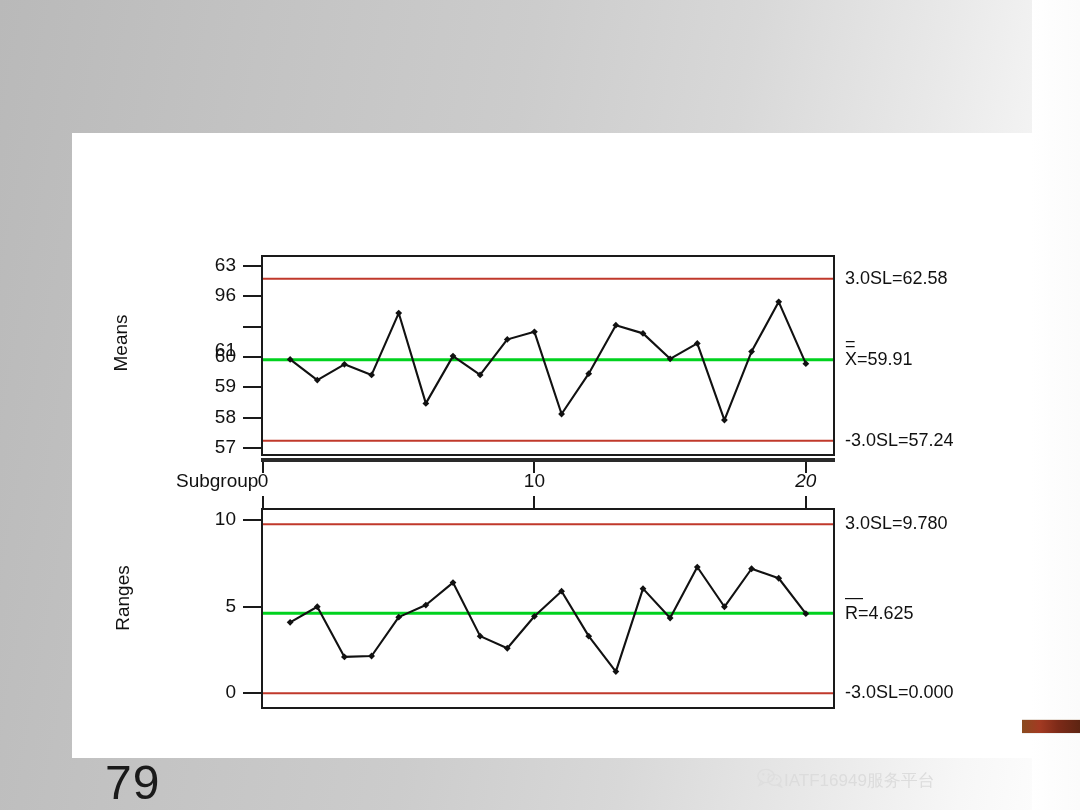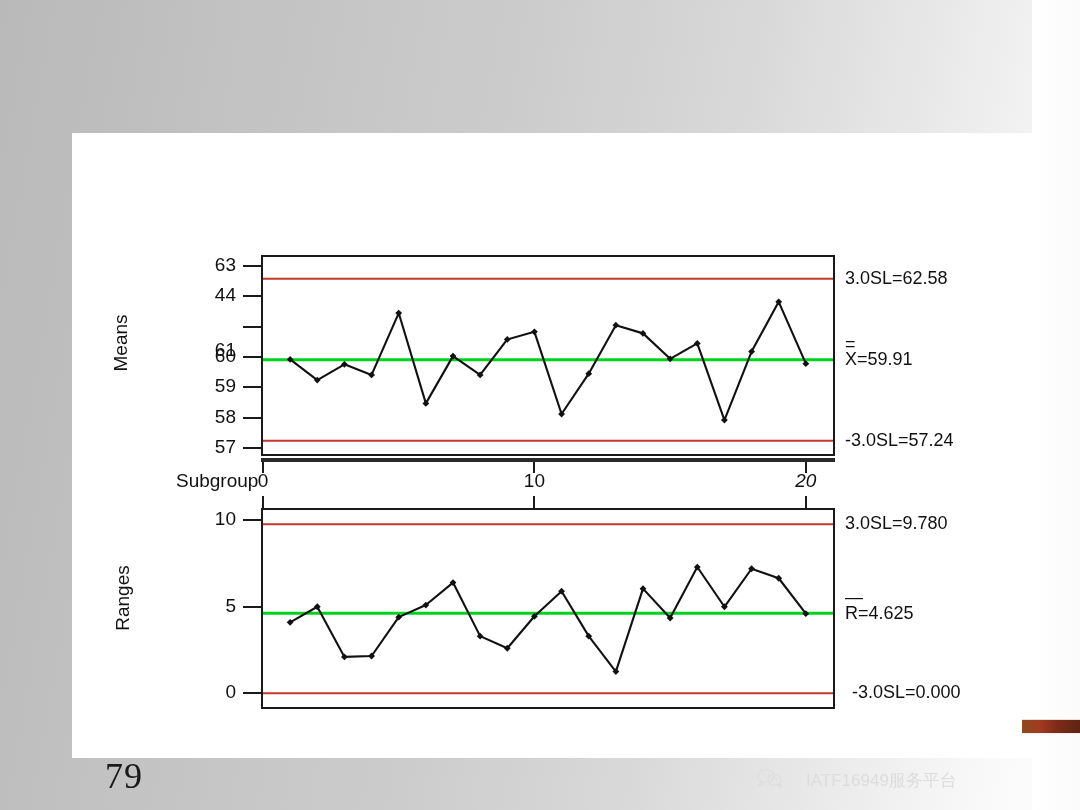--- a/index.html
+++ b/index.html
@@ -130,32 +130,31 @@
   .axis-rule {
     position: absolute;
     background: #2a2a2a;
   }
 
   
   #page-number {
     position: absolute;
     left: 105px;
     top: 755px;
-    font-size: 36px;
+    font-size: 48px;
     color: #1a1a1a;
     letter-spacing: 1px;
-    font-family: Liberation Serif, serif;
   }
   #watermark {
     position: absolute;
     left: 757px;
     top: 768px;
     display: flex;
     align-items: center;
-    gap: 23px;
+    gap: 1px;
     color: #dedede;
     font-size: 17px;
     white-space: nowrap;
   }
   #watermark-text {
     color: #dcdcdc;
   }
   #corner-bar {
     position: absolute;
     left: 1022px;
@@ -214,21 +213,21 @@
         <div class="ytick-label" style="left: 166px; top: 435.938px; width: 70px;">57</div>
         <div class="ytick-mark" style="left: 243px; top: 416.631px; width: 18px;"></div>
         <div class="ytick-label" style="left: 166px; top: 405.631px; width: 70px;">58</div>
         <div class="ytick-mark" style="left: 243px; top: 386.323px; width: 18px;"></div>
         <div class="ytick-label" style="left: 166px; top: 375.323px; width: 70px;">59</div>
         <div class="ytick-mark" style="left: 243px; top: 356.015px; width: 18px;"></div>
         <div class="ytick-label" style="left: 166px; top: 345.015px; width: 70px;">60</div>
         <div class="ytick-mark" style="left: 243px; top: 325.708px; width: 18px;"></div>
         <div class="ytick-label" style="left: 166px; top: 318px; width: 70px; margin-top: 21px;">61</div>
         <div class="ytick-mark" style="left: 243px; top: 295.4px; width: 18px;"></div>
-        <div class="ytick-label" style="left: 166px; top: 284.4px; width: 70px;">44</div>
+        <div class="ytick-label" style="left: 166px; top: 284.4px; width: 70px;">96</div>
         <div class="ytick-mark" style="left: 243px; top: 265.092px; width: 18px;"></div>
         <div class="ytick-label" style="left: 166px; top: 254.092px; width: 70px; text-align: right;">63</div>
       </div>
     <div id="xbar-rightlabels">
         <div class="right-label" style="left: 845px; top: 268.822px;">3.0SL=62.58</div>
         <div class="right-label" style="left: 845px; top: 337.743px;"><span class="overbar-one">=</span><span>X=59.91</span></div>
         <div class="right-label" style="left: 845px; top: 430.665px;">-3.0SL=57.24</div>
       </div>
   </div>
 
@@ -285,21 +284,21 @@
         <div class="ytick-mark" style="left: 243px; top: 692.175px; width: 18px;"></div>
         <div class="ytick-label" style="left: 166px; top: 681.175px; width: 70px;">0</div>
         <div class="ytick-mark" style="left: 243px; top: 605.772px; width: 18px;"></div>
         <div class="ytick-label" style="left: 166px; top: 594.772px; width: 70px;">5</div>
         <div class="ytick-mark" style="left: 243px; top: 519.368px; width: 18px;"></div>
         <div class="ytick-label" style="left: 166px; top: 508.368px; width: 70px;">10</div>
       </div>
     <div id="range-rightlabels">
         <div class="right-label" style="left: 845px; top: 514.17px;">3.0SL=9.780</div>
         <div class="right-label" style="left: 845px; top: 591.252px;"><span class="overbar-one">—</span><span>R=4.625</span></div>
-        <div class="right-label" style="left: 845px; top: 683.175px; margin-left: 7px;">-3.0SL=0.000</div>
+        <div class="right-label" style="left: 845px; top: 683.175px;">-3.0SL=0.000</div>
       </div>
   </div>
 
   <div id="page-number">79</div>
 
   <div id="watermark">
     <span style="display:inline-block;">
       <svg width="26" height="20" viewBox="0 0 26 20" aria-hidden="true">
         <ellipse cx="9" cy="8" rx="8.2" ry="6.6" fill="none" stroke="#dedede" stroke-width="1.4"></ellipse>
         <path d="M4 13 L2 17.5 L6.4 15.2 Z" fill="none" stroke="#dedede" stroke-width="1.4"></path>

